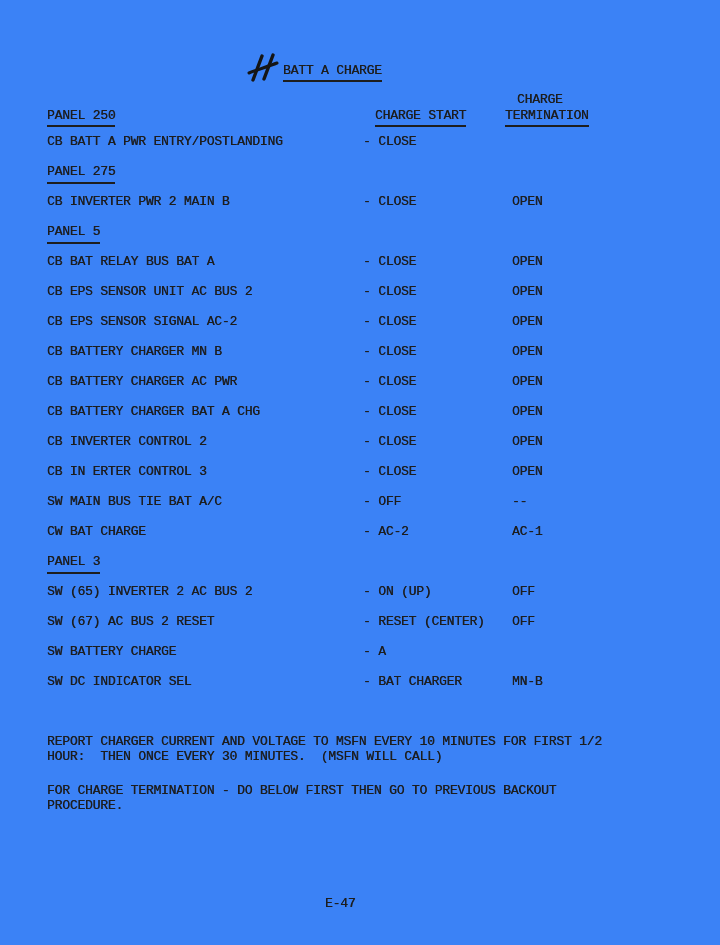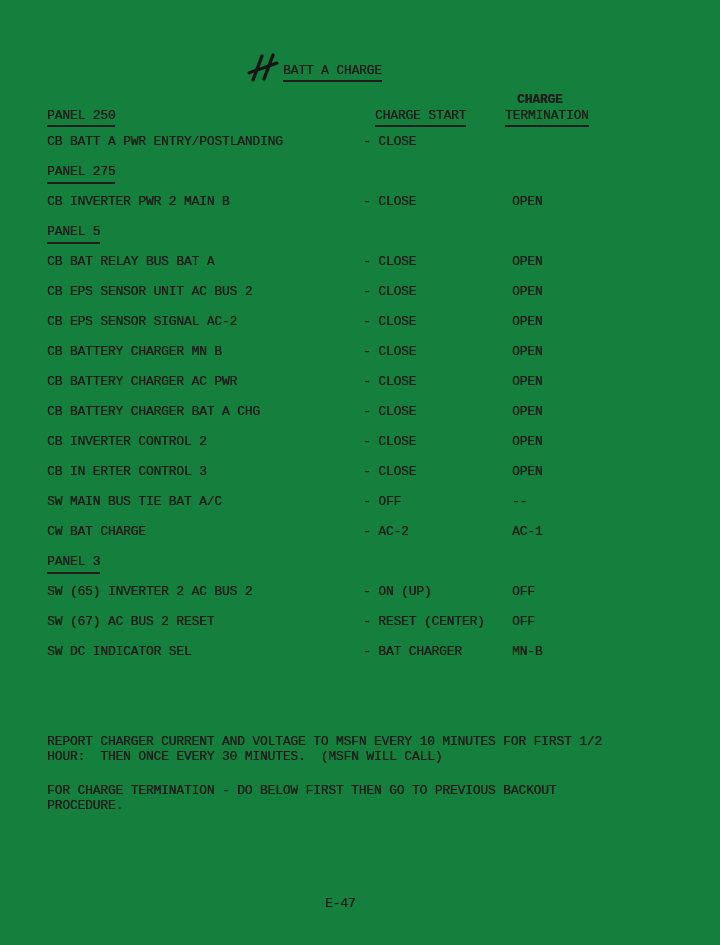--- a/index.html
+++ b/index.html
@@ -1,20 +1,20 @@
 <!DOCTYPE html>
 <html><head>
 <meta charset="utf-8">
 <style>
   html, body { margin: 0; padding: 0; background: #ffffff; }
   .page {
     position: relative;
     width: 720px;
     height: 945px;
-    background: #15803d;
+    background: #3b82f6;
     overflow: hidden;
     font-family: "Liberation Mono", "DejaVu Sans Mono", monospace;
     font-size: 13px;
     letter-spacing: -0.2px;
     color: #1d1d1d;
     text-shadow: 0.35px 0.3px 0 rgba(25,25,25,0.85);
   }
 
   
   .title-row { position: absolute; top: 63px; left: 283px; }
@@ -23,21 +23,21 @@
     padding-bottom: 2px;
     white-space: pre;
   }
   .h-mark { position: absolute; top: 53px; left: 247px; }
 
   
   .hdr { position: absolute; white-space: pre; }
   .underline { border-bottom: 2px solid #1e1e1e; padding-bottom: 2px; font-family: Liberation Mono, monospace; }
   .hdr-panel { left: 47px; top: 108px; }
   .hdr-start { left: 363px; top: 108px; margin-left: 12px; }
-  .hdr-term-top { left: 517px; top: 92px; font-weight: bold; }
+  .hdr-term-top { left: 517px; top: 92px; }
   .hdr-term { left: 505px; top: 108px; }
 
   
   .rows { position: absolute; top: 134px; left: 0; width: 720px; }
   .row { position: relative; height: 30px; line-height: 16px; }
   .row .label { position: absolute; left: 47px; top: 0; white-space: pre; }
   .row .start { position: absolute; left: 363px; top: 0; white-space: pre; }
   .row .term  { position: absolute; left: 512px; top: 0; white-space: pre; }
   .row.section .section-label {
     position: absolute; left: 47px; top: 0;
@@ -146,20 +146,24 @@
         <span class="label">SW (65) INVERTER 2 AC BUS 2</span>
         <span class="start">- ON (UP)</span>
         <span class="term">OFF</span>
       </div>
       <div class="row">
         <span class="label">SW (67) AC BUS 2 RESET</span>
         <span class="start">- RESET (CENTER)</span>
         <span class="term">OFF</span>
       </div>
       <div class="row">
+        <span class="label">SW BATTERY CHARGE</span>
+        <span class="start">- A</span>
+      </div>
+      <div class="row">
         <span class="label">SW DC INDICATOR SEL</span>
         <span class="start">- BAT CHARGER</span>
         <span class="term">MN-B</span>
       </div>
     </div>
 
   <div class="notes">
       <div class="note">
         <div class="note-line">REPORT CHARGER CURRENT AND VOLTAGE TO MSFN EVERY 10 MINUTES FOR FIRST 1/2</div>
         <div class="note-line">HOUR:  THEN ONCE EVERY 30 MINUTES.  (MSFN WILL CALL)</div>

